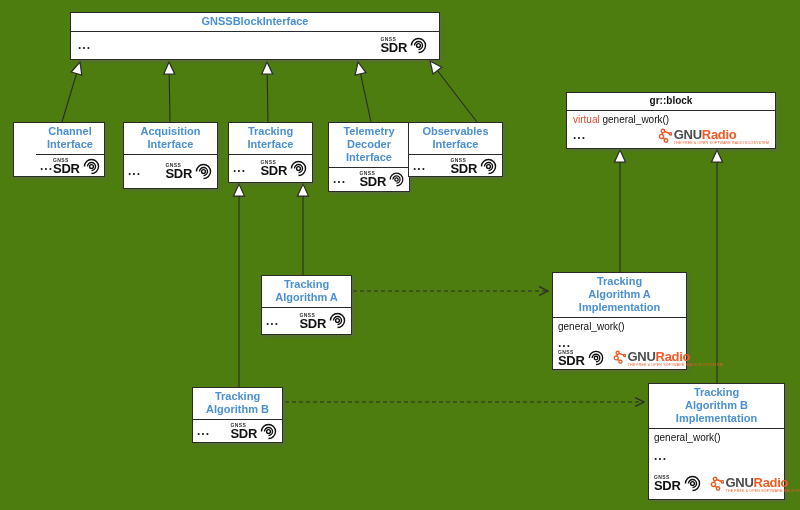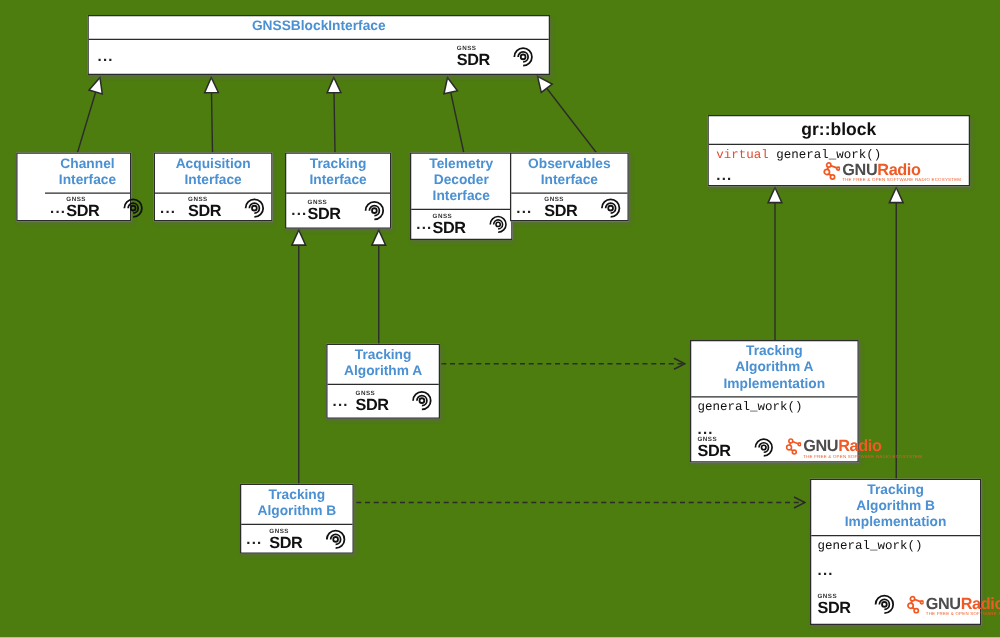--- a/index.html
+++ b/index.html
@@ -4,41 +4,41 @@
 <style>
   html,body{margin:0;padding:0;background:#ffffff;}
   .stage{position:relative;width:800px;height:510px;background:#4d7c0f;overflow:hidden;
          font-family:"Liberation Sans",sans-serif;}
   .arrows{position:absolute;left:0;top:0;z-index:0;}
   .box{position:absolute;z-index:1;background:#fff;border:1.3px solid #2b2b2b;
        box-shadow:1.5px 2px 2.5px rgba(100,100,100,.45);display:flex;flex-direction:column;
        box-sizing:border-box;}
   .box-title{font-weight:bold;color:#4a90d2;text-align:center;font-size:11px;line-height:1.18;
        white-space:pre-line;border-bottom:1.2px solid #2b2b2b;padding:2px 2px 3px 2px;}
-  .box-title--dark{color:#111;font-size:14px;}
+  .box-title--dark{color:#111;font-size:10px;}
   .box-body{flex:1;display:flex;align-items:center;justify-content:space-between;
        padding:2px 7px 2px 7px;position:relative;}
   .box-body--col{flex-direction:column;align-items:flex-start;justify-content:flex-start;
        padding:3px 6px;}
   .ellipsis{font-size:12px;font-weight:bold;color:#222;line-height:1;letter-spacing:1px;}
   
-  .sdr-logo{display:inline-flex;align-items:center;gap:17px;}
+  .sdr-logo{display:inline-flex;align-items:center;gap:2px;}
   .sdr-text{display:flex;flex-direction:column;align-items:flex-start;line-height:1;}
   .sdr-gnss{font-size:5px;font-weight:bold;color:#333;letter-spacing:.4px;line-height:1;}
   .sdr-sdr{font-size:13px;font-weight:bold;color:#111;line-height:.85;letter-spacing:-.3px;}
   .sdr-spiral{display:inline-block;}
   
   .gnuradio-logo{display:inline-flex;align-items:flex-start;gap:2px;}
   .gr-text{display:flex;flex-direction:column;line-height:1;}
   .gr-wordmark{font-size:13px;font-weight:bold;line-height:1;letter-spacing:-.3px;}
   .gr-gnu{color:#4d4d4d;}
   .gr-radio{color:#f15a24;}
   .gr-tagline{font-size:3.5px;color:#f15a24;letter-spacing:.2px;margin-top:1px;white-space:nowrap;}
   
-  .code-line{font-family:Liberation Mono, monospace;font-size:10px;color:#111;
+  .code-line{font-family:Liberation Sans, sans-serif;font-size:10px;color:#111;
        white-space:pre;line-height:1.25;}
   .kw{color:#e04b2f;}
   .logos-row{display:flex;align-items:flex-end;gap:8px;margin-top:auto;padding-bottom:2px;}
   .abs-logo{position:absolute;right:6px;bottom:3px;}
 </style>
 </head>
 <body>
 
 <div class="stage">
 
@@ -100,21 +100,21 @@
           <g fill="none" stroke="#111" stroke-width="1.5">
             <circle cx="10" cy="10" r="2"></circle>
               <path d="M 5.8 10 a 4.2 4.2 0 1 1 4.2 4.2"></path>
               <path d="M 2.6 10 a 7.4 7.4 0 1 1 7.4 7.4"></path>
           </g>
         </svg>
       </span>
     </div>
   </div>
 
-  <div class="box" style="left:123px;top:122px;width:95px;height:55px;">
+  <div class="box" style="left:123px;top:122px;width:95px;height:67px;">
     <div class="box-title">Acquisition
 Interface</div>
     <div class="box-body" style="padding:2px 4px;">
       <span class="ellipsis">...</span>
       <span class="sdr-logo">
         <span class="sdr-text">
           <span class="sdr-gnss">GNSS</span>
           <span class="sdr-sdr">SDR</span>
         </span>
         <svg class="sdr-spiral" width="19" height="19" viewBox="0 0 20 20">

